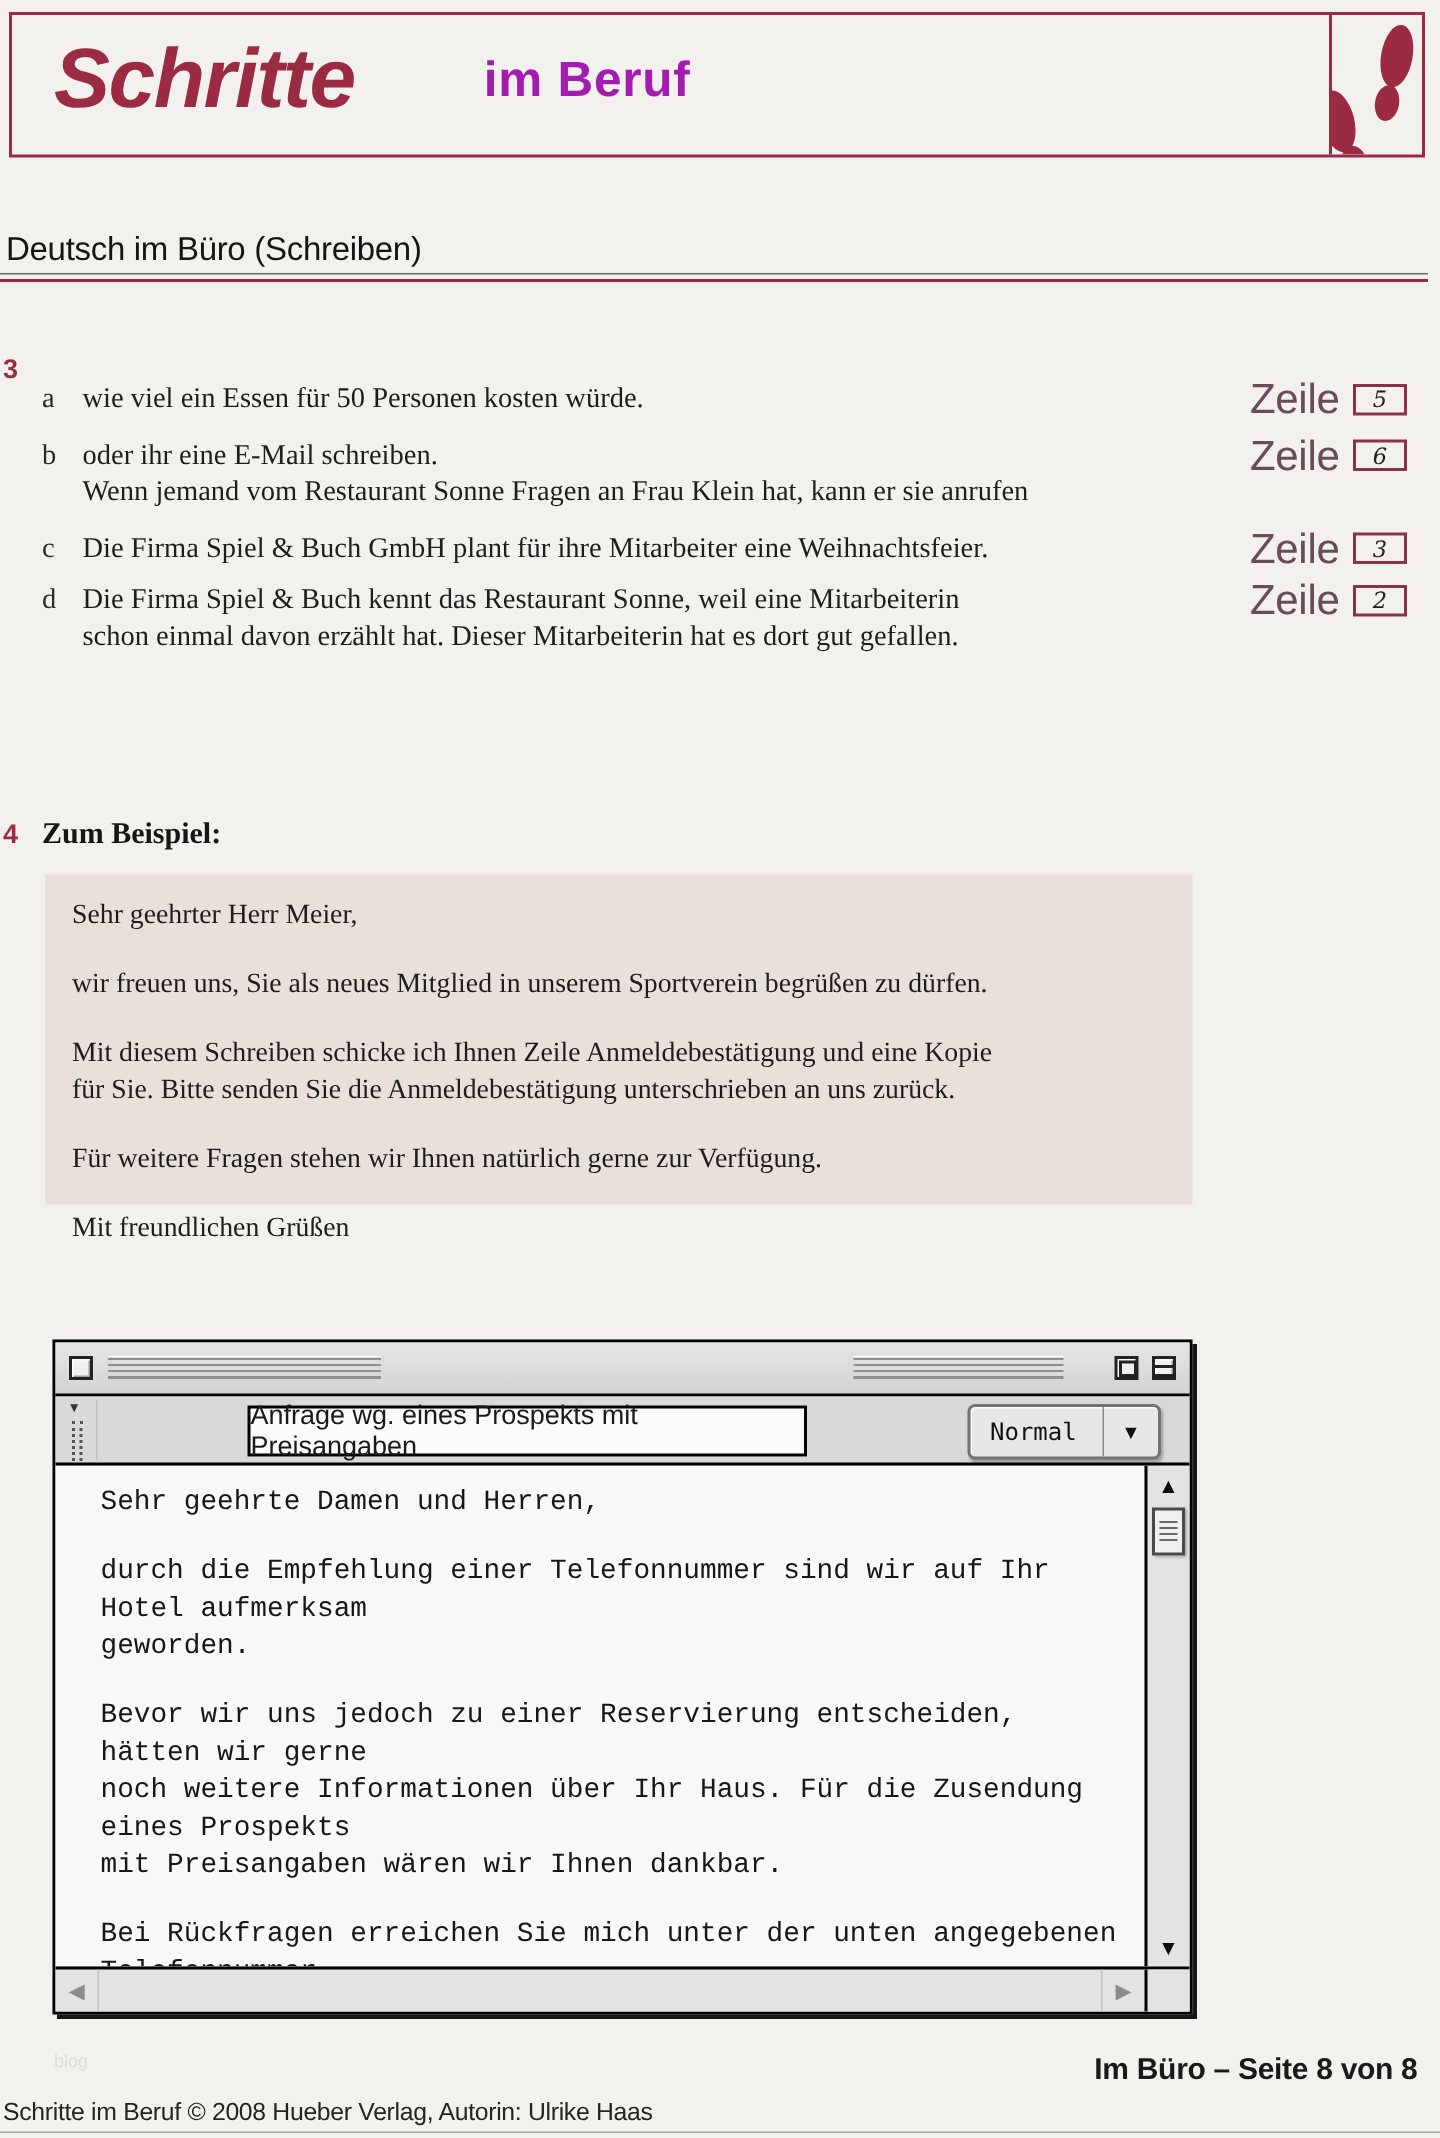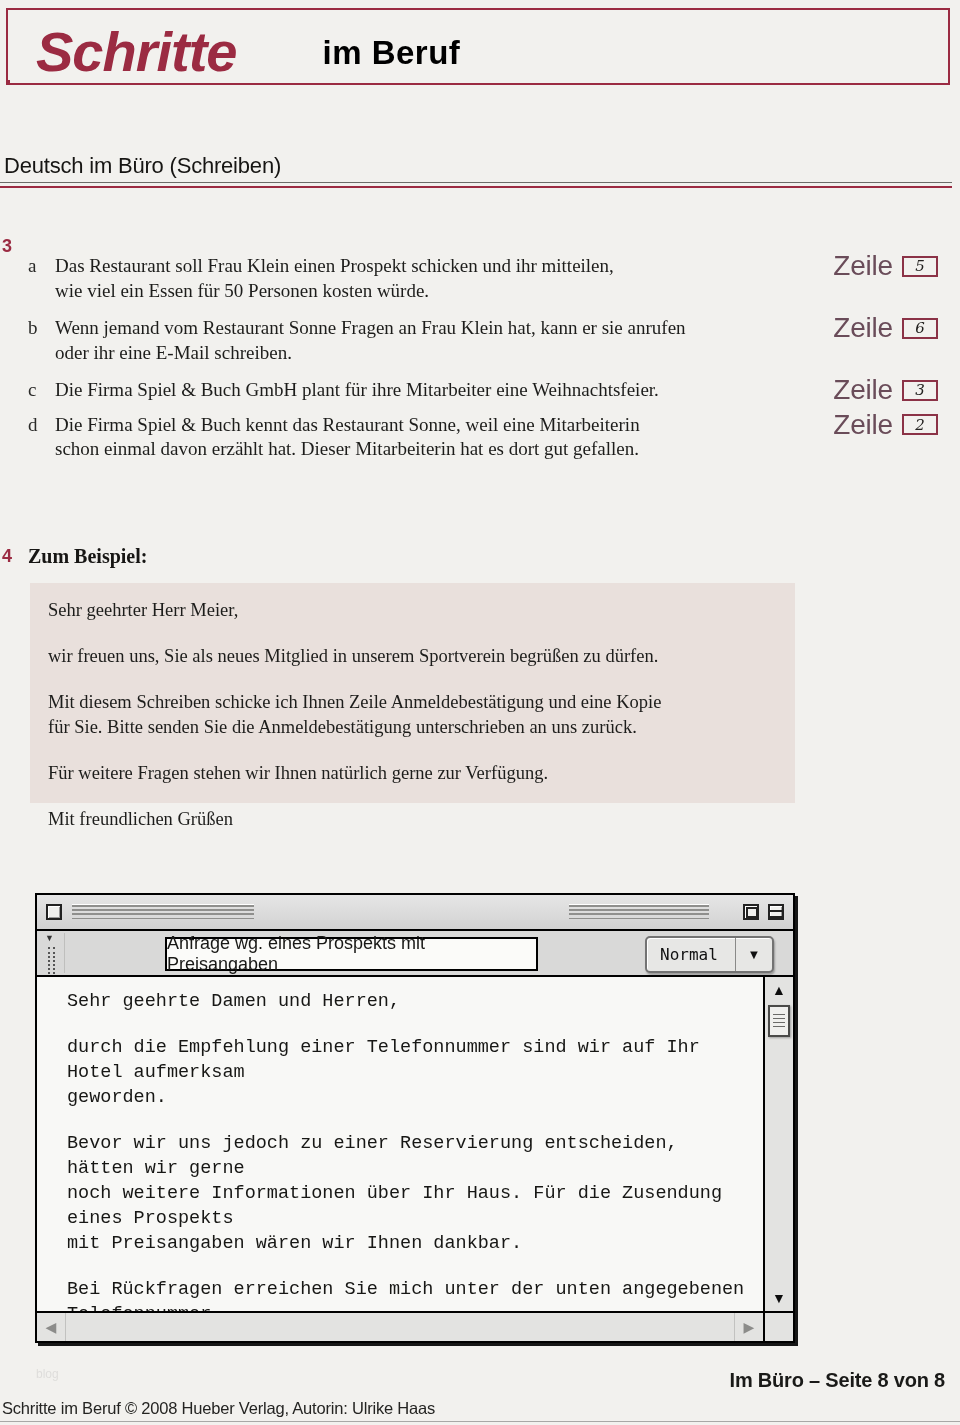--- a/index.html
+++ b/index.html
@@ -16,32 +16,32 @@
     background:var(--page-bg);
     font-family:"Liberation Sans", sans-serif;
     color:#1c1c1a;
     position:relative;
     overflow:hidden;
   }
   .page{position:absolute; inset:0;}
 
   
   .header-box{
-    position:absolute; top:8px; left:6px; width:944px; height:77px;
+    position:absolute; top:8px; left:6px; width:944px; height:97px;
     border:2px solid var(--accent);
-    display:flex; background:var(--page-bg);flex-direction:column;
+    display:flex; background:var(--page-bg);
   }
   .brand{flex:1; display:flex; align-items:baseline; padding-left:28px; padding-top:14px;}
   .brand-main{
     font-family:"Liberation Sans", sans-serif;
     font-style:italic; font-weight:700; font-size:56px; letter-spacing:-1px;
     color:var(--accent); line-height:1;
   }
   .brand-sub{
-    font-weight:700; font-size:33px; color:#000000;
+    font-weight:700; font-size:33px; color:#a21caf;
     margin-left:86px; position:relative; top:-7px; letter-spacing:0.5px;
     line-height:1;
   }
   .logo-box{
     width:62px; border-left:2px solid var(--accent);
     position:relative; overflow:hidden;
   }
 
   
   .section-title{
@@ -231,34 +231,33 @@
   <div class="rule-black"></div>
   <div class="rule-red"></div>
 
   <div class="ex3">
     <span class="ex-number" style="top:-2px;">3</span>
     <div class="ex3-items">
 
       <div class="ex-item">
         <div class="ex-letter">a</div>
         <div class="ex-text">
-          <div>Das Restaurant soll Frau Klein einen Prospekt schicken und ihr mitteilen,</div>
           <div>wie viel ein Essen für 50 Personen kosten würde.</div>
         </div>
         <div class="ex-zeile">
           <span class="zeile-label">Zeile</span>
           <span class="zeile-box">5</span>
         </div>
       </div>
 
       <div class="ex-item">
         <div class="ex-letter">b</div>
         <div class="ex-text">
+          <div>oder ihr eine E-Mail schreiben.</div>
           <div>Wenn jemand vom Restaurant Sonne Fragen an Frau Klein hat, kann er sie anrufen</div>
-          <div>oder ihr eine E-Mail schreiben.</div>
         </div>
         <div class="ex-zeile">
           <span class="zeile-label">Zeile</span>
           <span class="zeile-box">6</span>
         </div>
       </div>
 
       <div class="ex-item" style="margin-bottom:10px;">
         <div class="ex-letter">c</div>
         <div class="ex-text">

